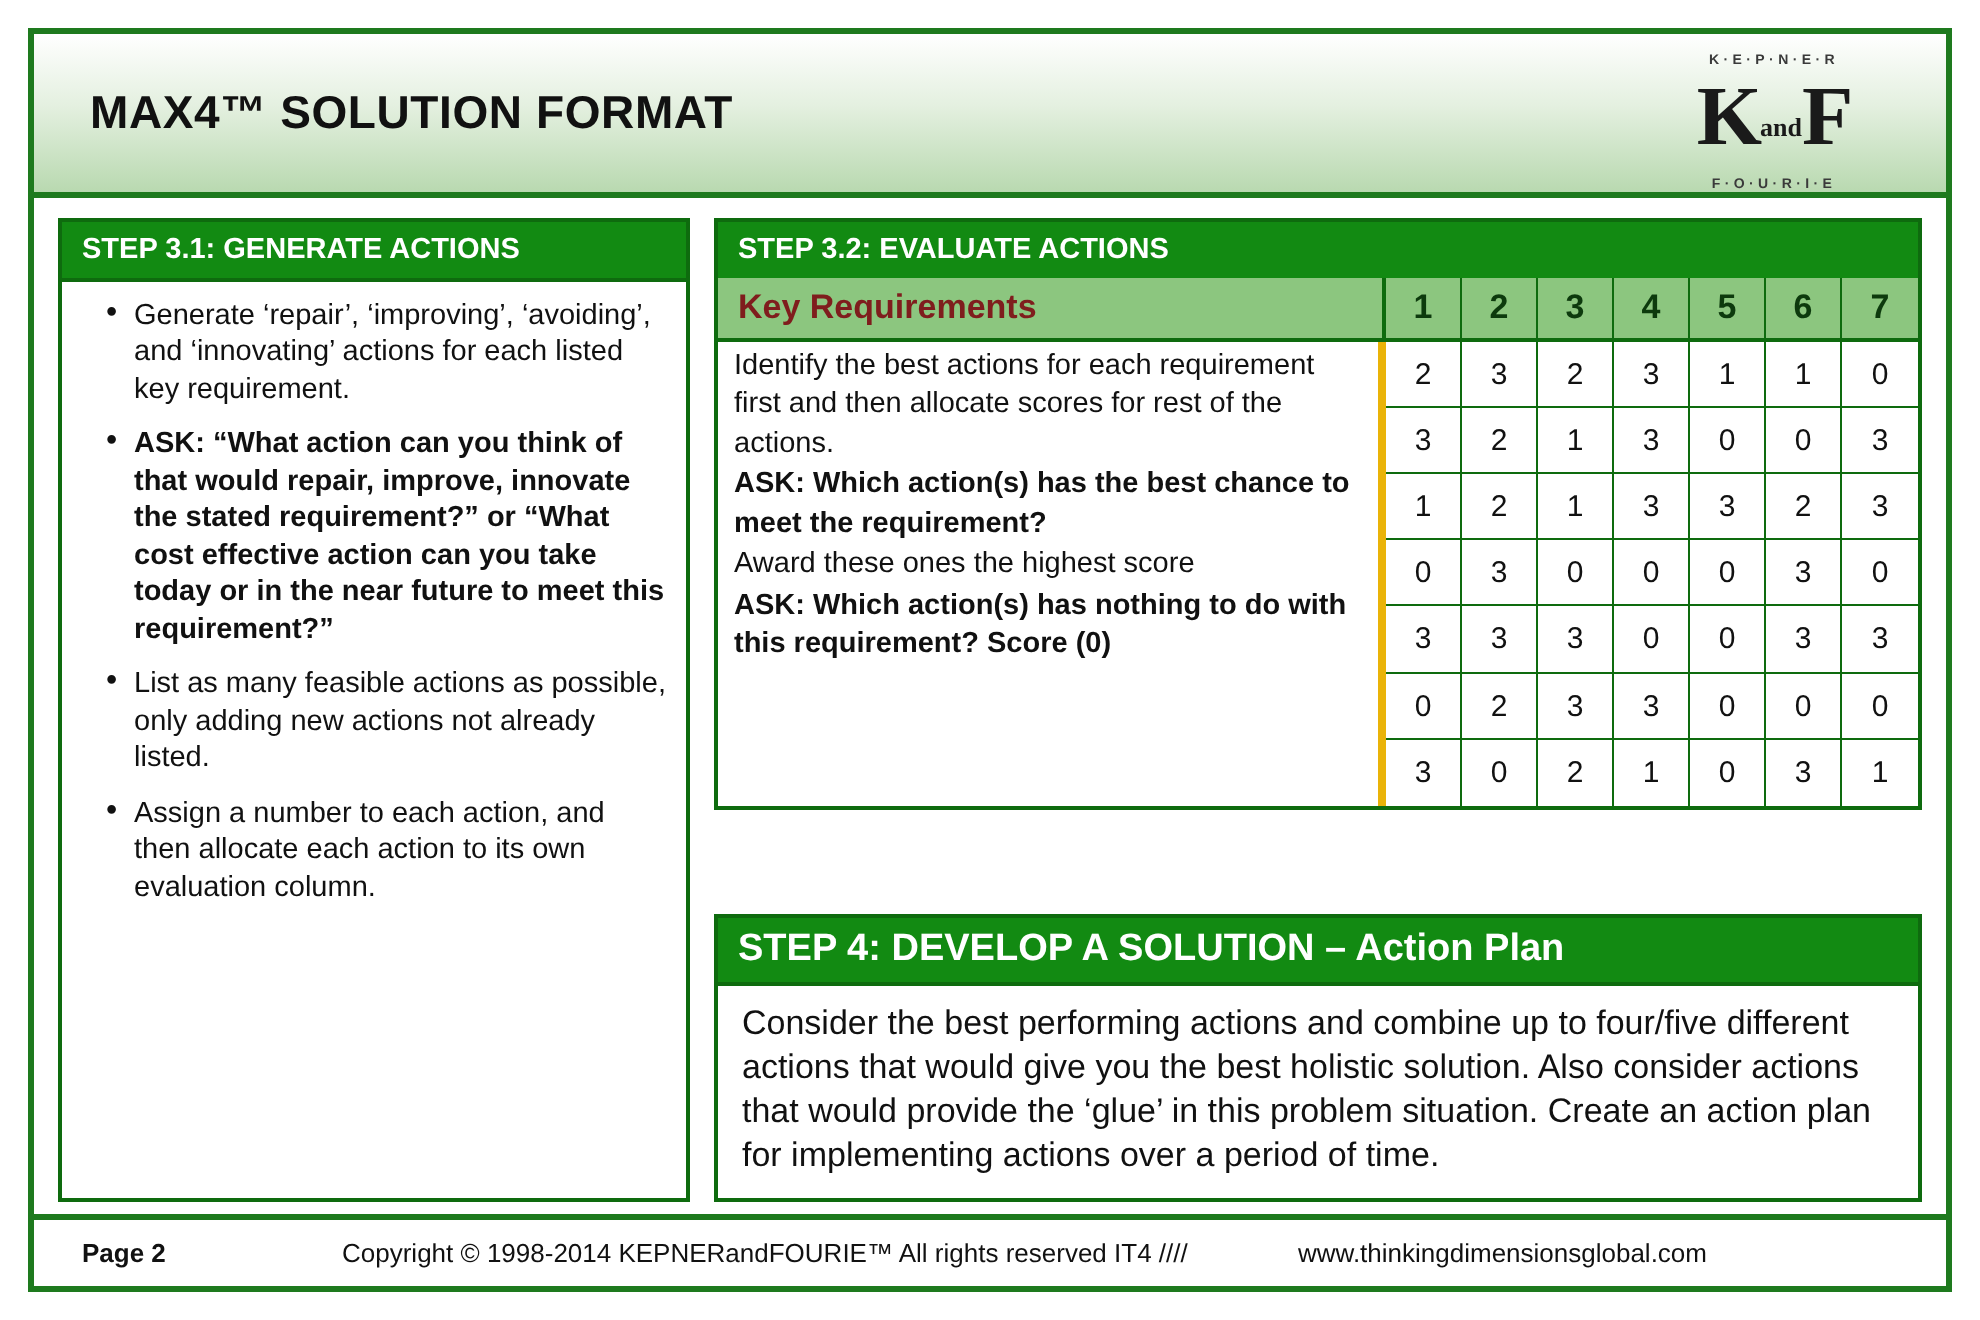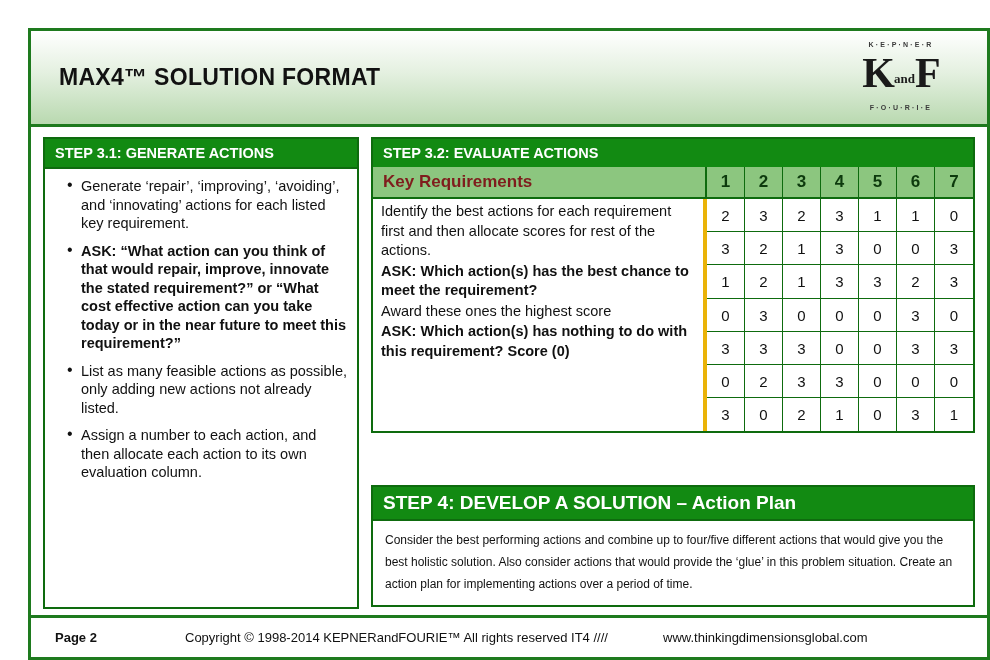--- a/index.html
+++ b/index.html
@@ -6,21 +6,21 @@
   html, body {
     margin: 0; padding: 0;
     width: 990px; height: 660px;
     background: #ffffff;
     font-family: "Liberation Sans", sans-serif;
   }
   .page {
     position: relative;
     width: 990px; height: 660px;
     background: #ffffff;
-    padding: 28px;
+    padding: 14px;
   }
   .card {
     position: relative;
     width: 962px; height: 632px;
     border: 3px solid #1e7a1e;
     background: #ffffff;
     display: flex;
     flex-direction: column;
     overflow: hidden;
   }
@@ -195,21 +195,21 @@
     border-bottom: none;
     margin-top: 44px;
   }
   .step4-panel {
     border: 2px solid #0e6b0e;
     background: #ffffff;
     padding: 8px 12px 10px 12px;
   }
   .step4-panel p {
     margin: 0;
-    font-size: 12px;
+    font-size: 17px;
     line-height: 22px;
     color: #111111;
   }
 
   
   .footer {
     height: 42px;
     border-top: 3px solid #1e7a1e;
     background: #ffffff;
     display: flex;

